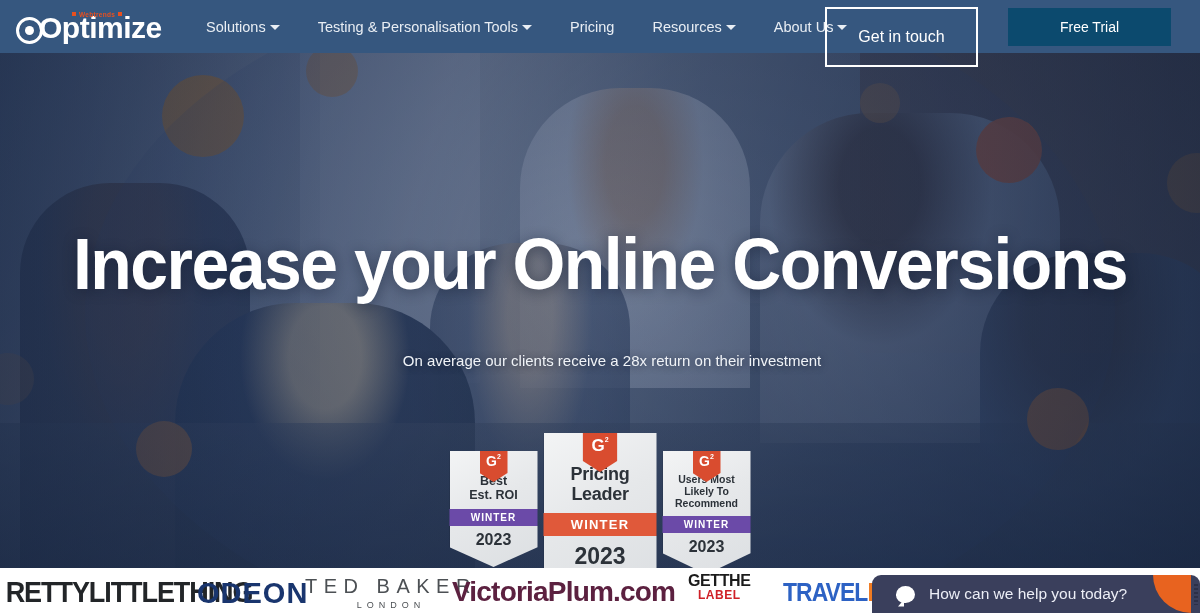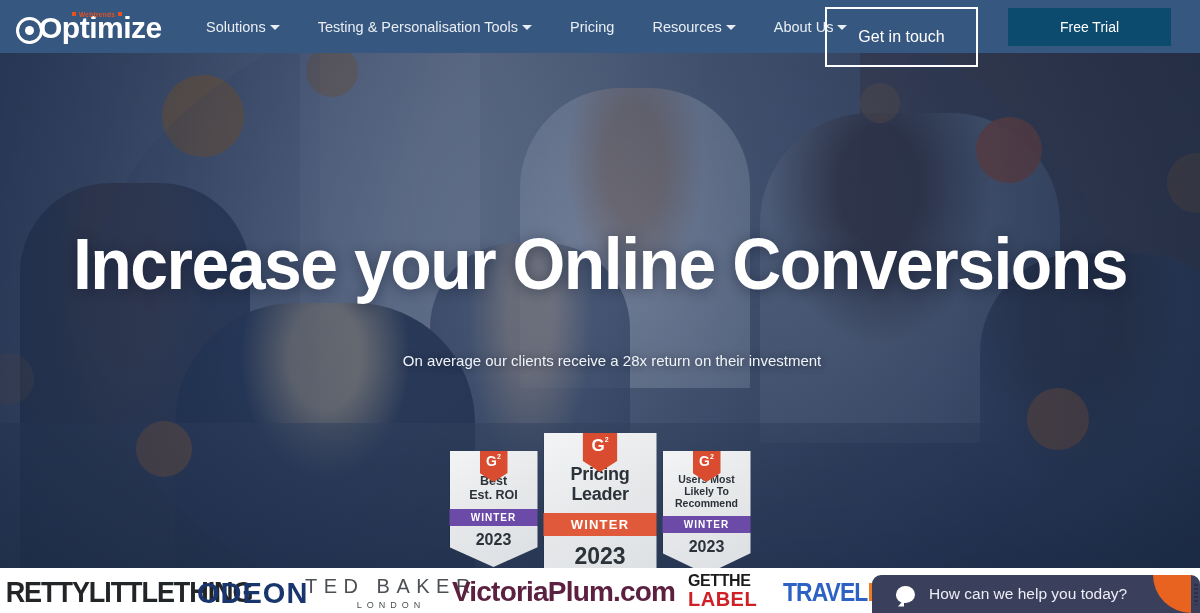--- a/index.html
+++ b/index.html
@@ -174,21 +174,21 @@
     display:flex;align-items:center;
   }
   .clogo{ position:absolute;white-space:nowrap; }
   .c-plt{ left:-8px;top:7px;color:#222528;font-size:30px;font-weight:700;letter-spacing:-1.2px;transform:scaleX(.9);}
   .c-odeon{ left:197px;top:9px;color:#19356e;font-size:29px;font-weight:700;letter-spacing:1px;}
   .c-tb{ left:305px;top:7px;color:#4c5054;font-size:20px;font-weight:400;letter-spacing:6.5px;}
   .c-tb small{ display:block;font-size:9px;letter-spacing:5px;text-align:center;margin-top:2px;}
   .c-vp{ left:452px;top:8px;color:#5c2140;font-size:28px;font-weight:700;letter-spacing:-.8px;}
   .c-gtl{ left:688px;top:5px;line-height:1.0;}
   .c-gtl .a{color:#1b1b1b;font-size:16px;font-weight:700;letter-spacing:-.4px;display:block;}
-  .c-gtl .b{color:#cf2027;font-size:20px;font-weight:700;letter-spacing:.5px;display:block;}
+  .c-gtl .b{color:#cf2027;font-size:12px;font-weight:700;letter-spacing:.5px;display:block;text-align:center;}
   .c-tr{ left:772px;top:9px;font-size:26px;font-weight:700;letter-spacing:-1px;transform:scaleX(.88);}
   .c-tr .t{color:#2d62c4;}
   .c-tr .r{color:#ef7b22;}
 
   
   .chat{
     position:absolute;right:0px;bottom:0px;width:328px;height:38px;
     background:#3a3f5c;border-radius:9px 9px 0 0;
     display:flex;align-items:center;z-index:60;overflow:hidden;cursor:pointer;
   }

